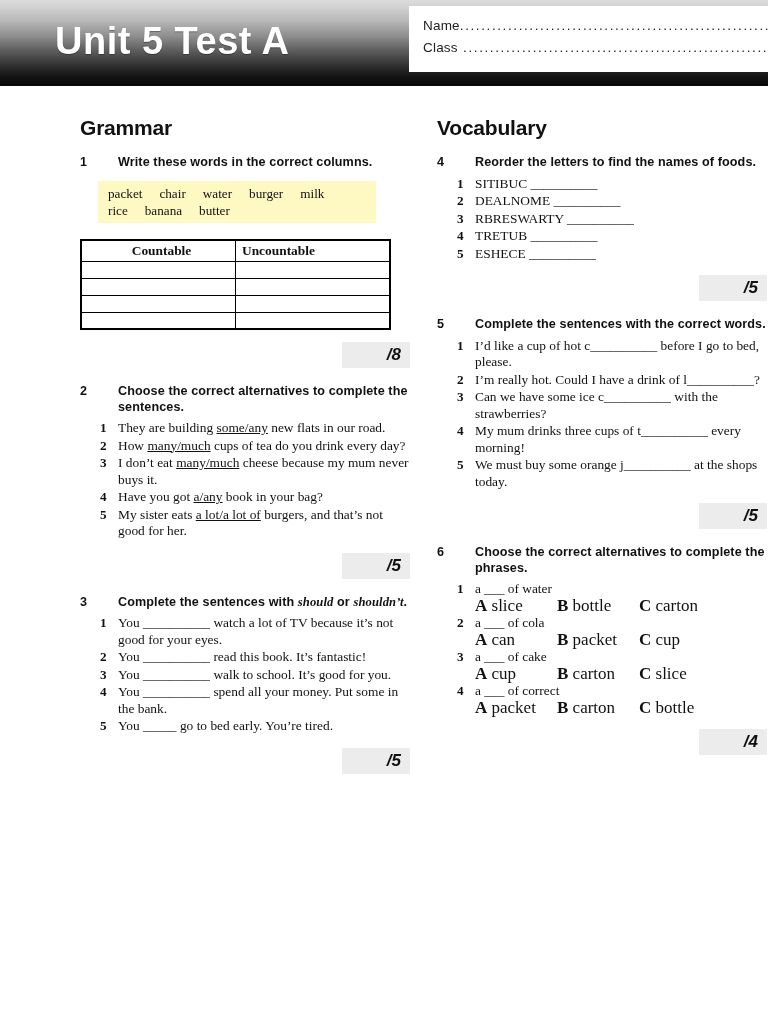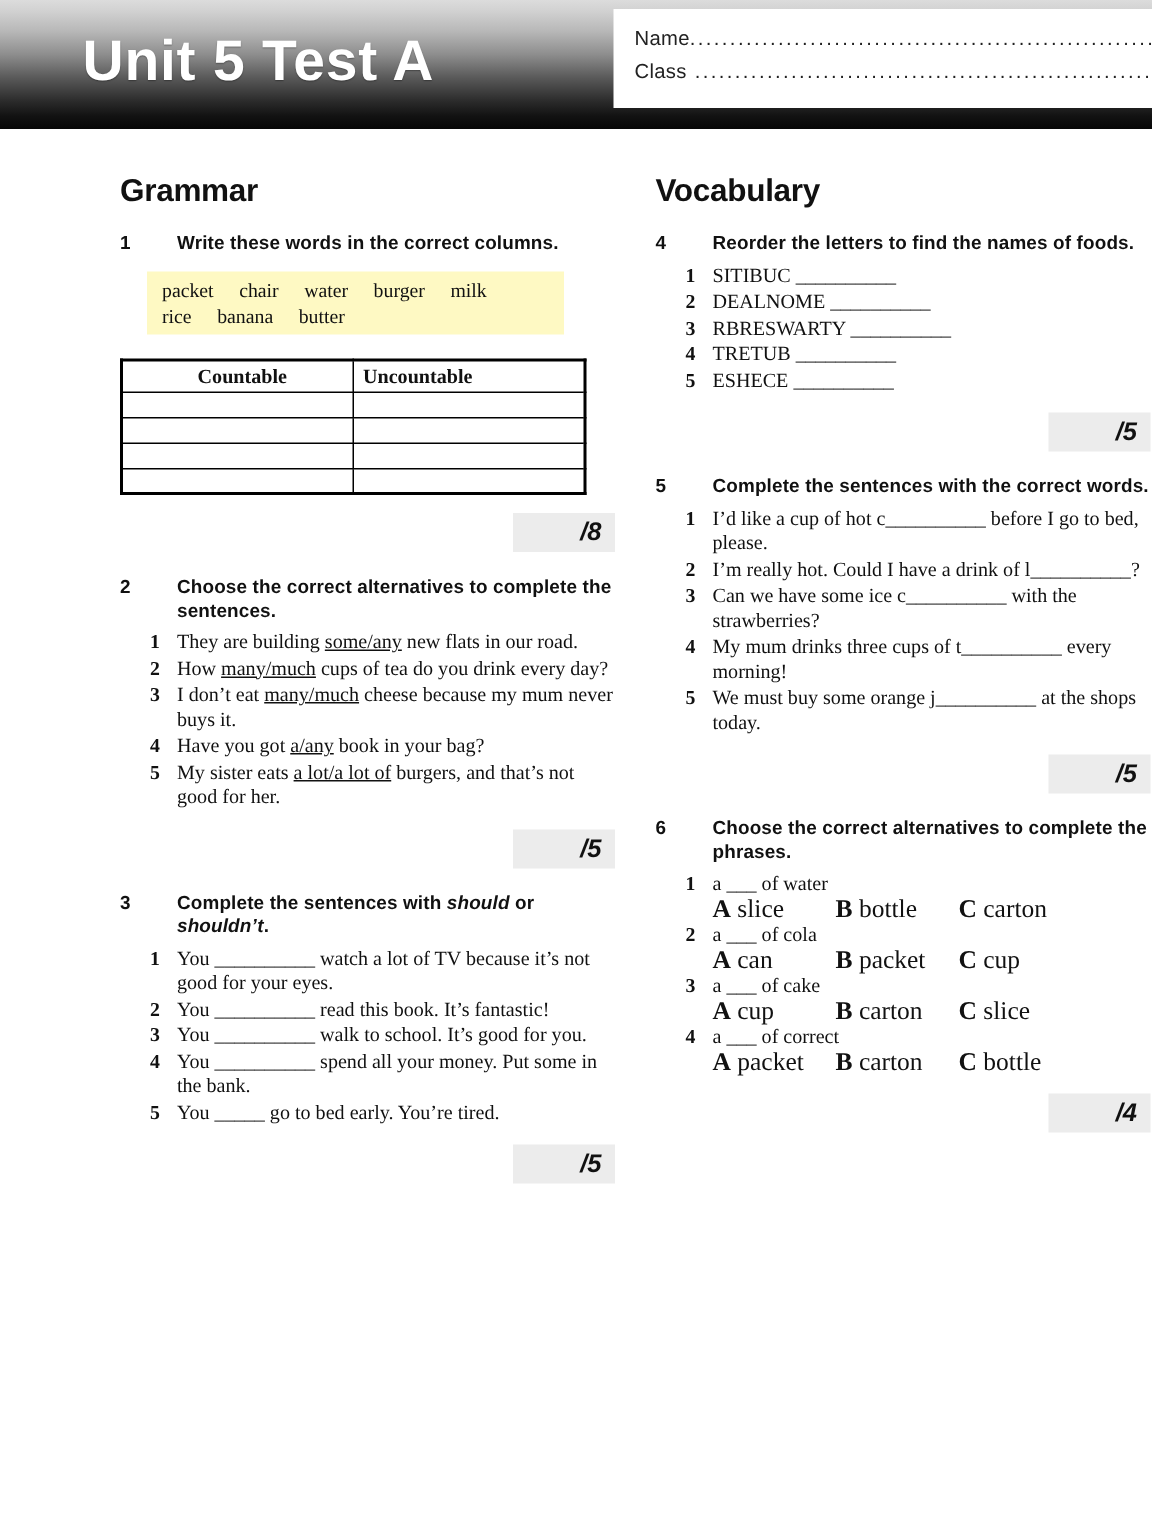--- a/index.html
+++ b/index.html
@@ -95,21 +95,21 @@
     letter-spacing: 0.1px;
   }
   .ex-num {
     position: absolute;
     left: 0;
     top: 0;
     font-size: 12.6px;
     font-weight: bold;
     color: #111111;
   }
-  .ex-head i { font-style: italic; }
+  .ex-head i { font-style: italic; font-family: Liberation Serif, serif; }
 
   .items {
     margin: 5px 0 0 0;
     padding: 0;
     list-style: none;
     font-family: "Liberation Serif", serif;
   }
   .item {
     position: relative;
     padding-left: 38px;

